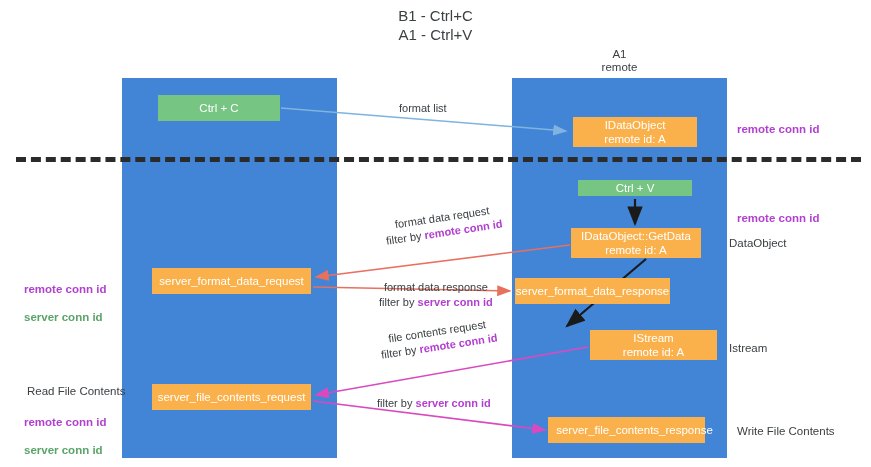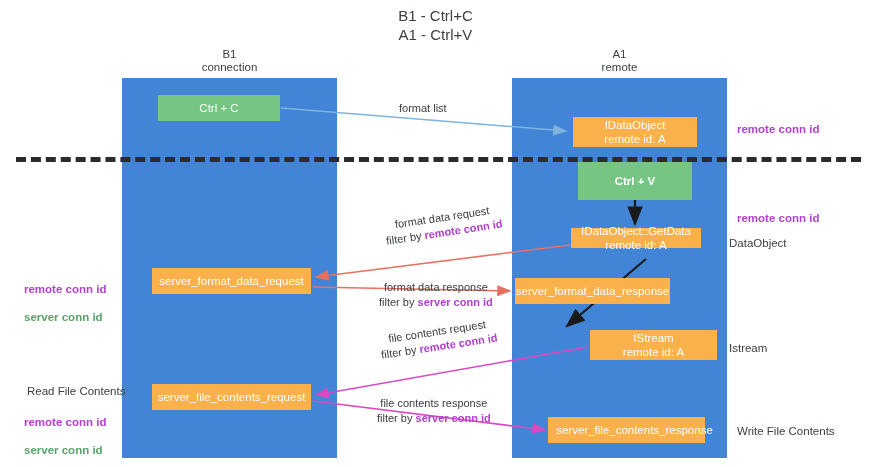--- a/index.html
+++ b/index.html
@@ -74,22 +74,22 @@
     align-items: center;
     justify-content: center;
     white-space: pre-line;
     padding: 2px 4px;
   }
   .node.green  { background: #77c583; }
   .node.orange { background: #fbb14b; }
 
   #n-ctrlc          { left: 158px; top: 95px;  width: 122px; height: 26px; text-align: right; }
   #n-idataobject    { left: 573px; top: 117px; width: 124px; height: 30px; }
-  #n-ctrlv          { left: 578px; top: 162px; width: 114px; height: 38px; font-weight: bold; }
-  #n-getdata        { left: 571px; top: 228px; width: 130px; height: 20px; }
+  #n-ctrlv          { left: 578px; top: 180px; width: 114px; height: 16px; }
+  #n-getdata        { left: 571px; top: 228px; width: 130px; height: 30px; }
   #n-fmt-resp       { left: 515px; top: 278px; width: 155px; height: 26px; }
   #n-istream        { left: 590px; top: 330px; width: 127px; height: 30px; }
   #n-file-resp      { left: 548px; top: 417px; width: 157px; height: 26px; padding-left: 20px; }
   #n-fmt-req        { left: 152px; top: 268px; width: 159px; height: 26px; }
   #n-file-req       { left: 152px; top: 384px; width: 159px; height: 26px; }
 
   
   .side-note {
     position: absolute;
     font-size: 11.5px;
@@ -154,22 +154,20 @@
   }
 </style>
 </head>
 <body>
 
 <div id="canvas">
 
   <div class="title">B1 - Ctrl+C
 A1 - Ctrl+V</div>
 
-  <div class="col-head" id="head-b1">B1
-connection</div>
   <div class="col-head" id="head-a1">A1
 remote</div>
 
   <div class="lane" id="lane-b1"></div>
   <div class="lane" id="lane-a1"></div>
 
   <svg id="wires" viewBox="0 0 871 467">
     <defs>
       <marker id="ah-blue" markerWidth="9" markerHeight="7" refX="8" refY="3.5" orient="auto">
         <polygon points="0 0, 9 3.5, 0 7" fill="#7fb3e0"></polygon>
@@ -242,17 +240,16 @@
     <span class="rot">format data response</span>
     <span class="rot"><span>filter by </span><b class="p">server conn id</b></span>
   </div>
 
   <div class="edge-label" id="lbl-file-req">
     <span class="rot">file contents request</span>
     <span class="rot"><span>filter by </span><b class="p">remote conn id</b></span>
   </div>
 
   <div class="edge-label" id="lbl-file-resp">
-    <span class="rot">file contents response</span>
     <span class="rot"><span>filter by </span><b class="p">server conn id</b></span>
   </div>
 
 </div>
 
 </body></html>

